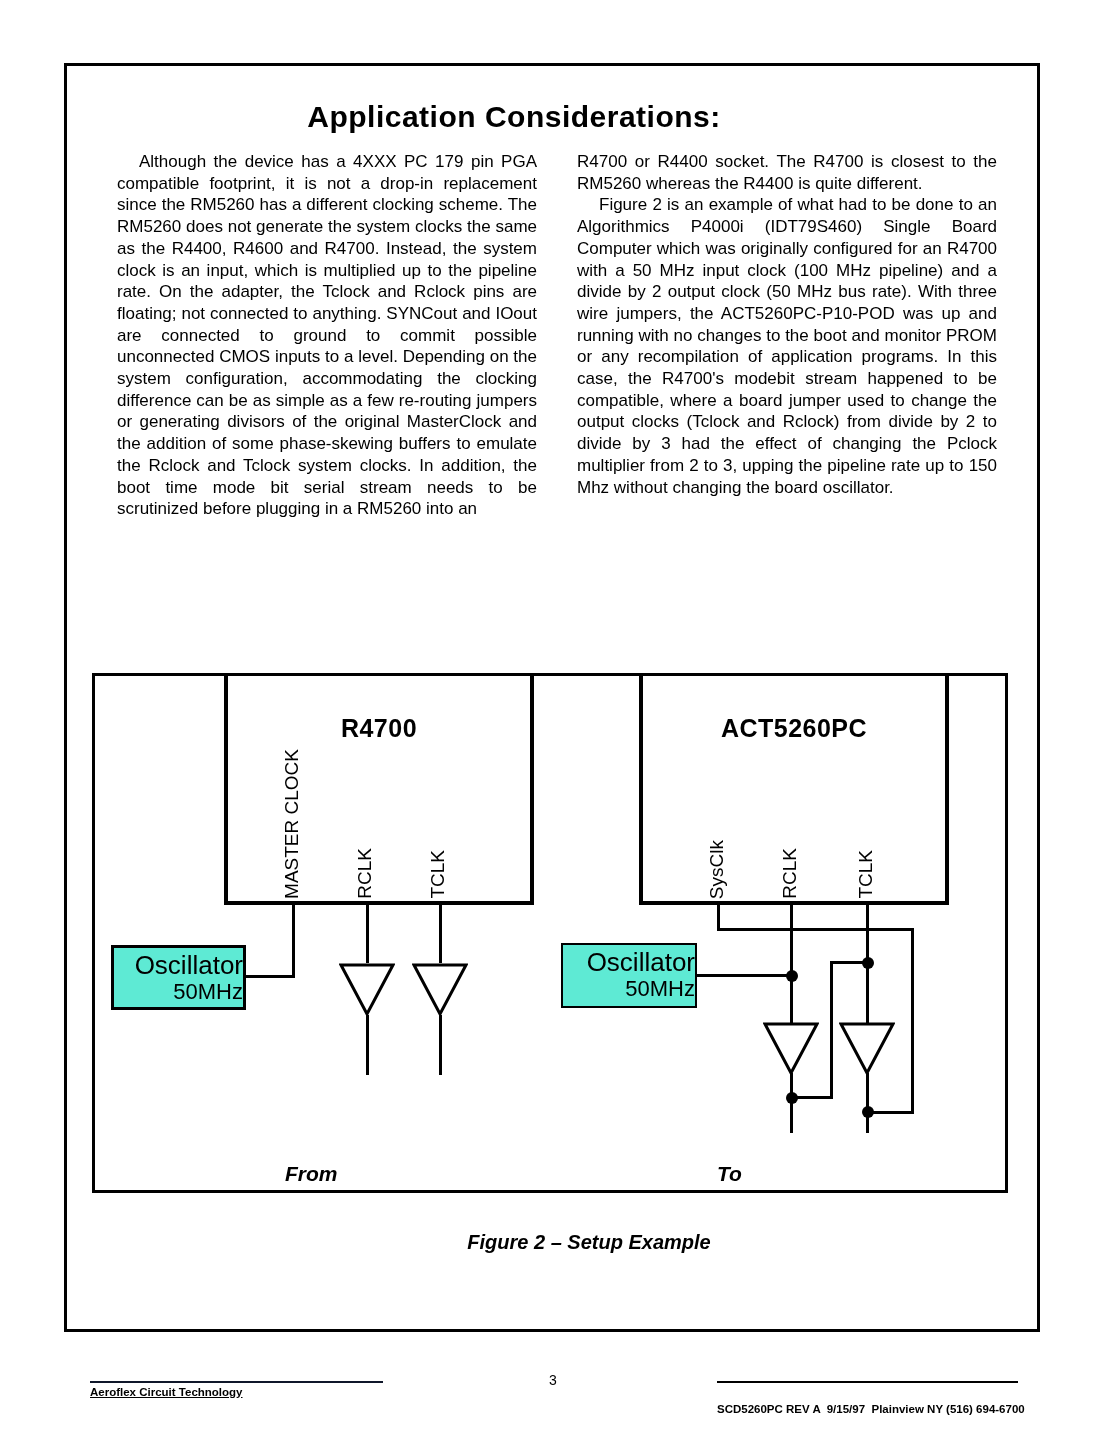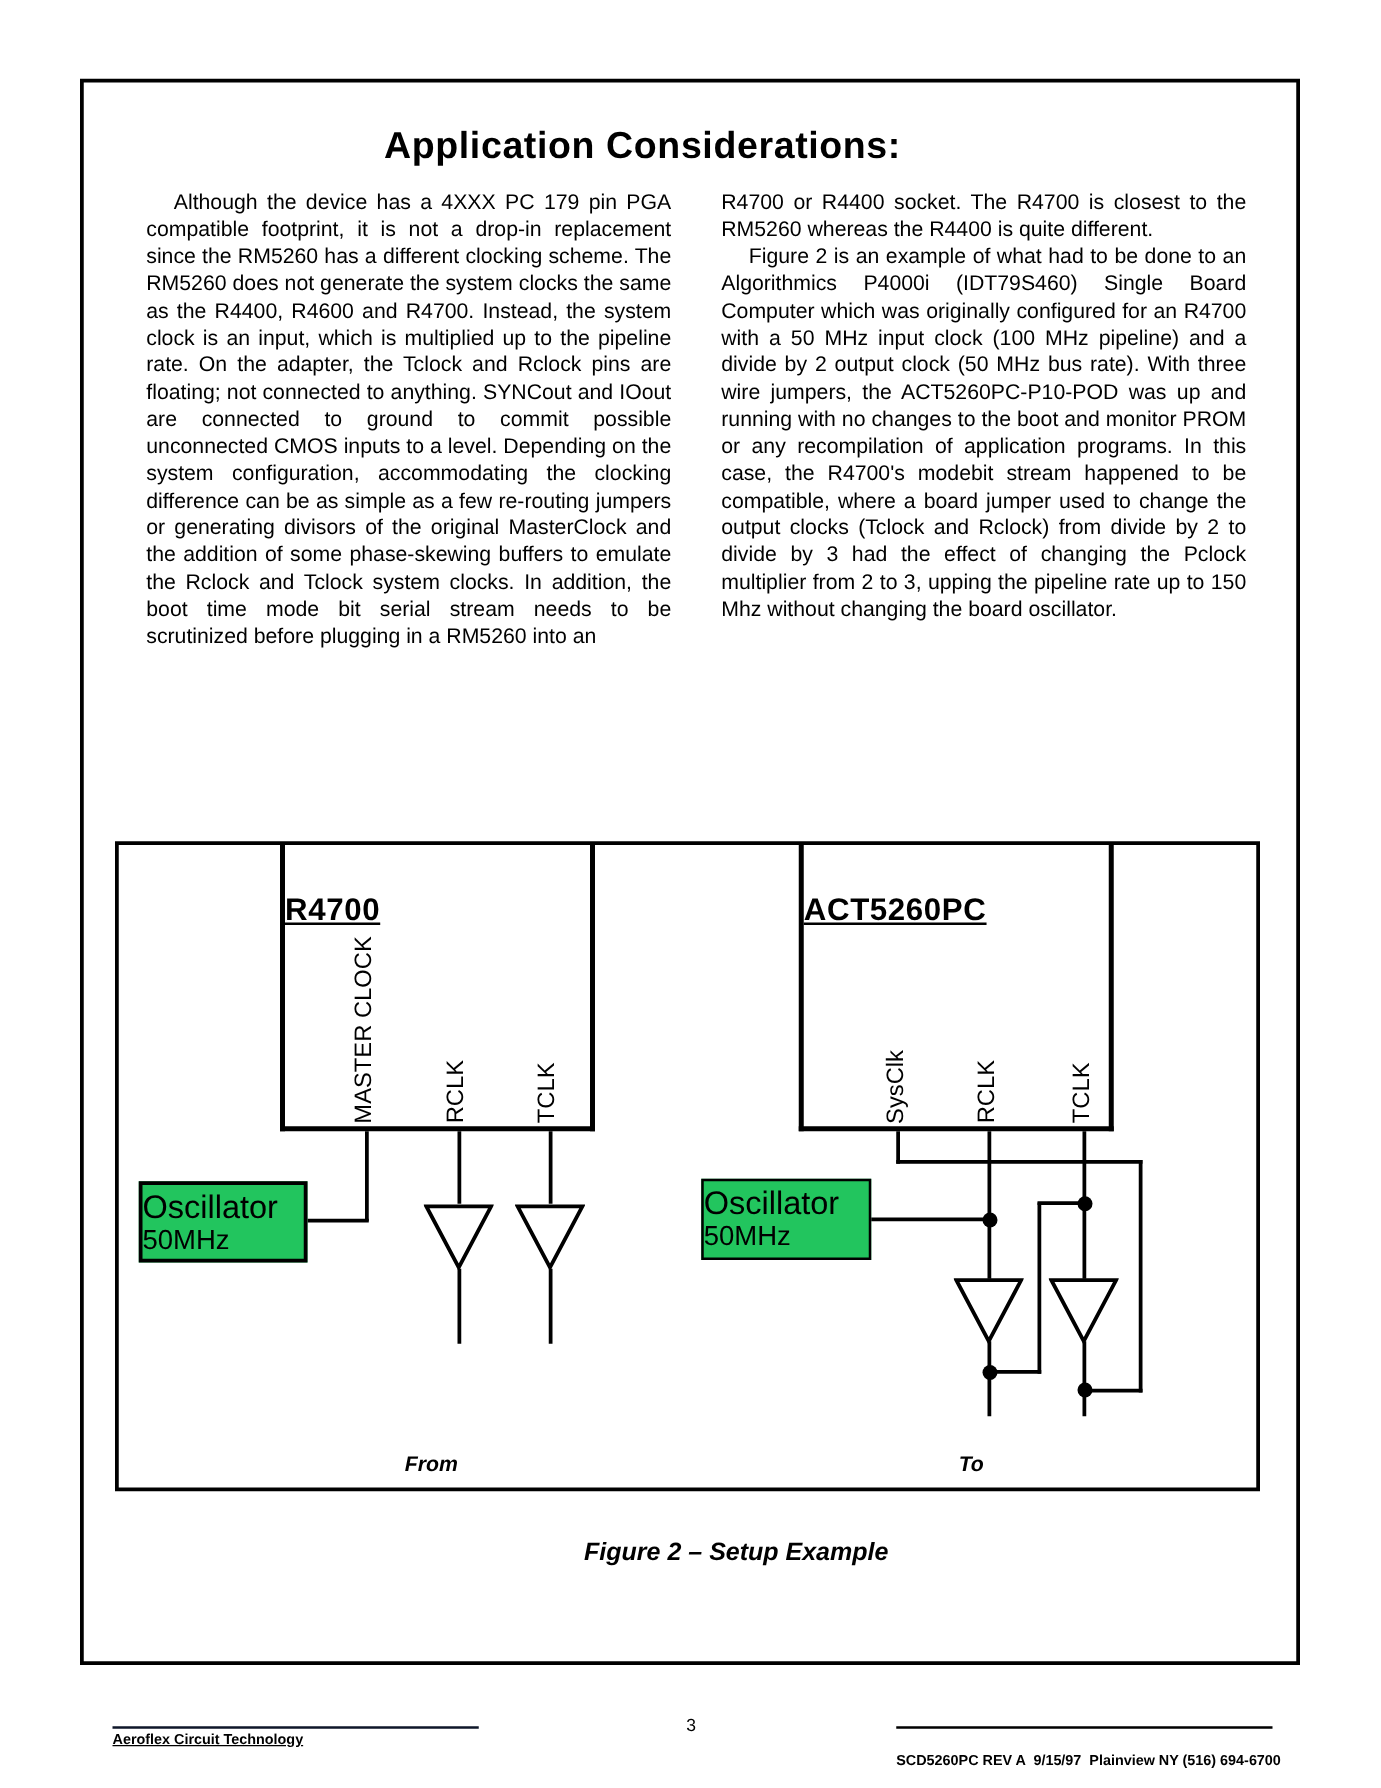--- a/index.html
+++ b/index.html
@@ -10,38 +10,38 @@
   .doc-title{position:absolute;left:64px;top:100px;width:900px;text-align:center;
              font-size:30px;font-weight:bold;letter-spacing:0.5px;}
   .columns{position:absolute;left:117px;top:151px;width:884px;display:flex;gap:40px;}
   .col{width:420px;font-size:17px;line-height:21.7px;text-align:justify;}
   .col p{margin:0;}
   .indent{text-indent:22px;}
 
   
   .figure{position:absolute;left:92px;top:673px;width:916px;height:520px;
           border:3px solid #000;box-sizing:border-box;}
-  .chip{position:absolute;top:0;height:229px;width:252px;border:4px solid #000;border-top:none;
-        box-sizing:border-box;text-decoration:underline;}
+  .chip{position:absolute;top:0;height:229px;width:310px;border:4px solid #000;border-top:none;
+        box-sizing:border-box;text-align:center;}
   .chip-title{margin-top:38px;font-size:25px;font-weight:bold;letter-spacing:0.5px;}
   .chip-left{left:129px;}
   .chip-right{left:544px;}
   .wire{position:absolute;background:#000;}
   .dot{position:absolute;width:12px;height:12px;border-radius:50%;background:#000;}
   .pin-label{position:absolute;font-size:19px;white-space:nowrap;
              writing-mode:vertical-rl;transform:rotate(180deg);bottom:291px;width:24px;
              text-align:left;}
-  .osc{position:absolute;box-sizing:border-box;text-align:left;background:#22c55e;}
+  .osc{position:absolute;box-sizing:border-box;text-align:right;background:#5eead4;}
   .osc-left{left:16px;top:269px;width:135px;height:65px;border:3px solid #000;}
   .osc-right{left:466px;top:267px;width:136px;height:65px;border:2px solid #000;}
   .osc-name{font-size:26px;line-height:30px;margin-top:2px;}
   .osc-freq{font-size:22px;line-height:24px;}
   .buf{position:absolute;}
-  .flow-label{position:absolute;top:486px;width:120px;text-align:center;
-              font-size:17px;font-weight:bold;font-style:italic;}
+  .flow-label{position:absolute;top:486px;width:120px;text-align:left;
+              font-size:21px;font-weight:bold;font-style:italic;}
   .fig-caption{position:absolute;left:64px;top:1231px;width:1050px;text-align:center;
                font-size:20px;font-weight:bold;font-style:italic;}
 
   
   .footer-left{position:absolute;left:90px;top:1381px;width:293px;border-top:2px solid #0f172a;
                padding-top:3px;font-size:11.5px;font-weight:bold;white-space:pre;text-decoration:underline;}
   .footer-page{position:absolute;left:523px;top:1372px;width:60px;text-align:center;font-size:14px;}
   .footer-right{position:absolute;left:717px;top:1381px;width:301px;border-top:2px solid #000;
                 padding-top:20px;font-size:11.5px;font-weight:bold;white-space:pre;}
 </style>

